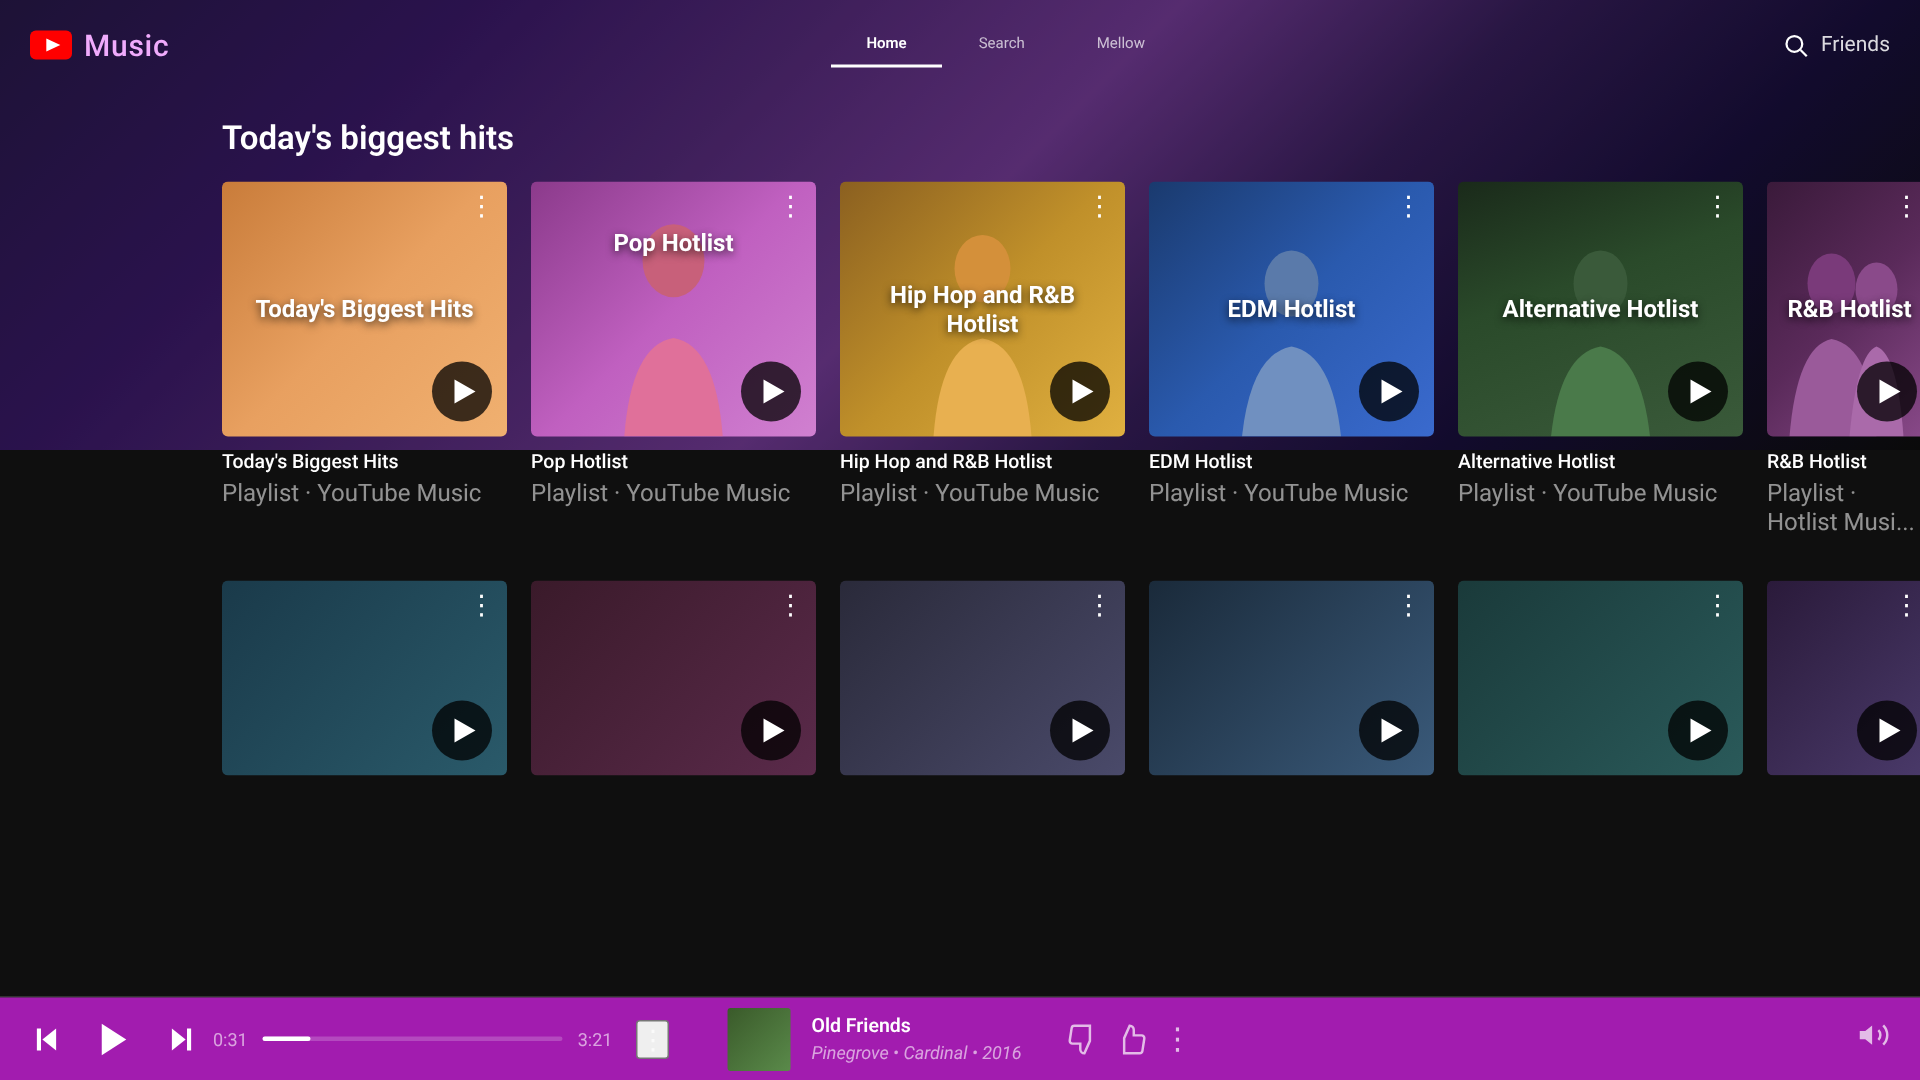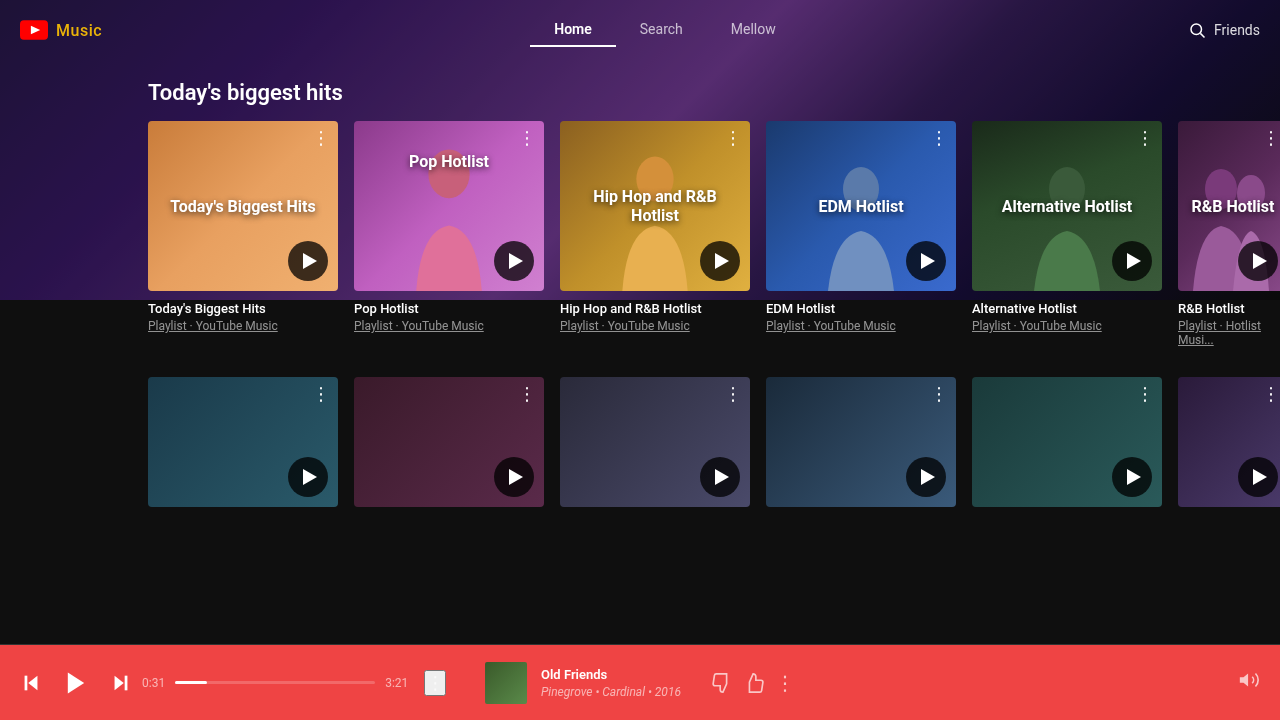--- a/index.html
+++ b/index.html
@@ -41,35 +41,35 @@
       display: flex;
       align-items: center;
       gap: 8px;
       margin-right: 40px;
     }
     .logo-icon {
       width: 28px;
       height: 20px;
     }
     .logo-text {
-      font-size: 16px;
+      font-size: 20px;
       font-weight: 500;
-      color: #eab308;
+      color: #f0abfc;
       letter-spacing: 0.5px;
     }
     .nav-links {
       display: flex;
       align-items: center;
       gap: 0;
       flex: 1;
       justify-content: center;
     }
     .nav-link {
       padding: 8px 24px;
-      font-size: 14px;
+      font-size: 10px;
       color: rgba(255,255,255,0.7);
       cursor: pointer;
       text-decoration: none;
       border-bottom: 2px solid transparent;
       transition: color 0.2s;
     }
     .nav-link.active {
       color: #fff;
       font-weight: 600;
       border-bottom: 2px solid #fff;
@@ -173,24 +173,23 @@
     .card-title {
       font-size: 13px;
       font-weight: 500;
       color: #fff;
       margin-top: 10px;
       white-space: nowrap;
       overflow: hidden;
       text-overflow: ellipsis;
     }
     .card-subtitle {
-      font-size: 12px;
+      font-size: 16px;
       color: rgba(255,255,255,0.55);
       margin-top: 3px;
-      text-decoration: underline;
     }
 
     
     .card-bg-1 { background: linear-gradient(135deg, #c97c3a 0%, #e8a060 50%, #f0b070 100%); }
     .card-bg-2 { background: linear-gradient(135deg, #8b3a8b 0%, #c060c0 50%, #d080d0 100%); position: relative; }
     .card-bg-3 { background: linear-gradient(135deg, #8b6020 0%, #c0902a 50%, #e0b040 100%); }
     .card-bg-4 { background: linear-gradient(135deg, #1a3a6e 0%, #2a5aae 50%, #3a6ace 100%); }
     .card-bg-5 { background: linear-gradient(160deg, #1a2a1a 0%, #2a4a2a 40%, #3a5a3a 100%); }
     .card-bg-6 { background: linear-gradient(135deg, #3a1a3a 0%, #5a2a5a 50%, #8a4a8a 100%); }
 
@@ -198,22 +197,22 @@
     .mellow-section {
       margin-top: 30px;
     }
 
     
     .player-bar {
       position: absolute;
       bottom: 0;
       left: 0;
       right: 0;
-      height: 76px;
-      background: #ef4444;
+      height: 56px;
+      background: #a21caf;
       border-top: 1px solid #333;
       display: flex;
       align-items: center;
       padding: 0 20px;
       z-index: 20;
     }
     .player-controls {
       display: flex;
       align-items: center;
       gap: 16px;

